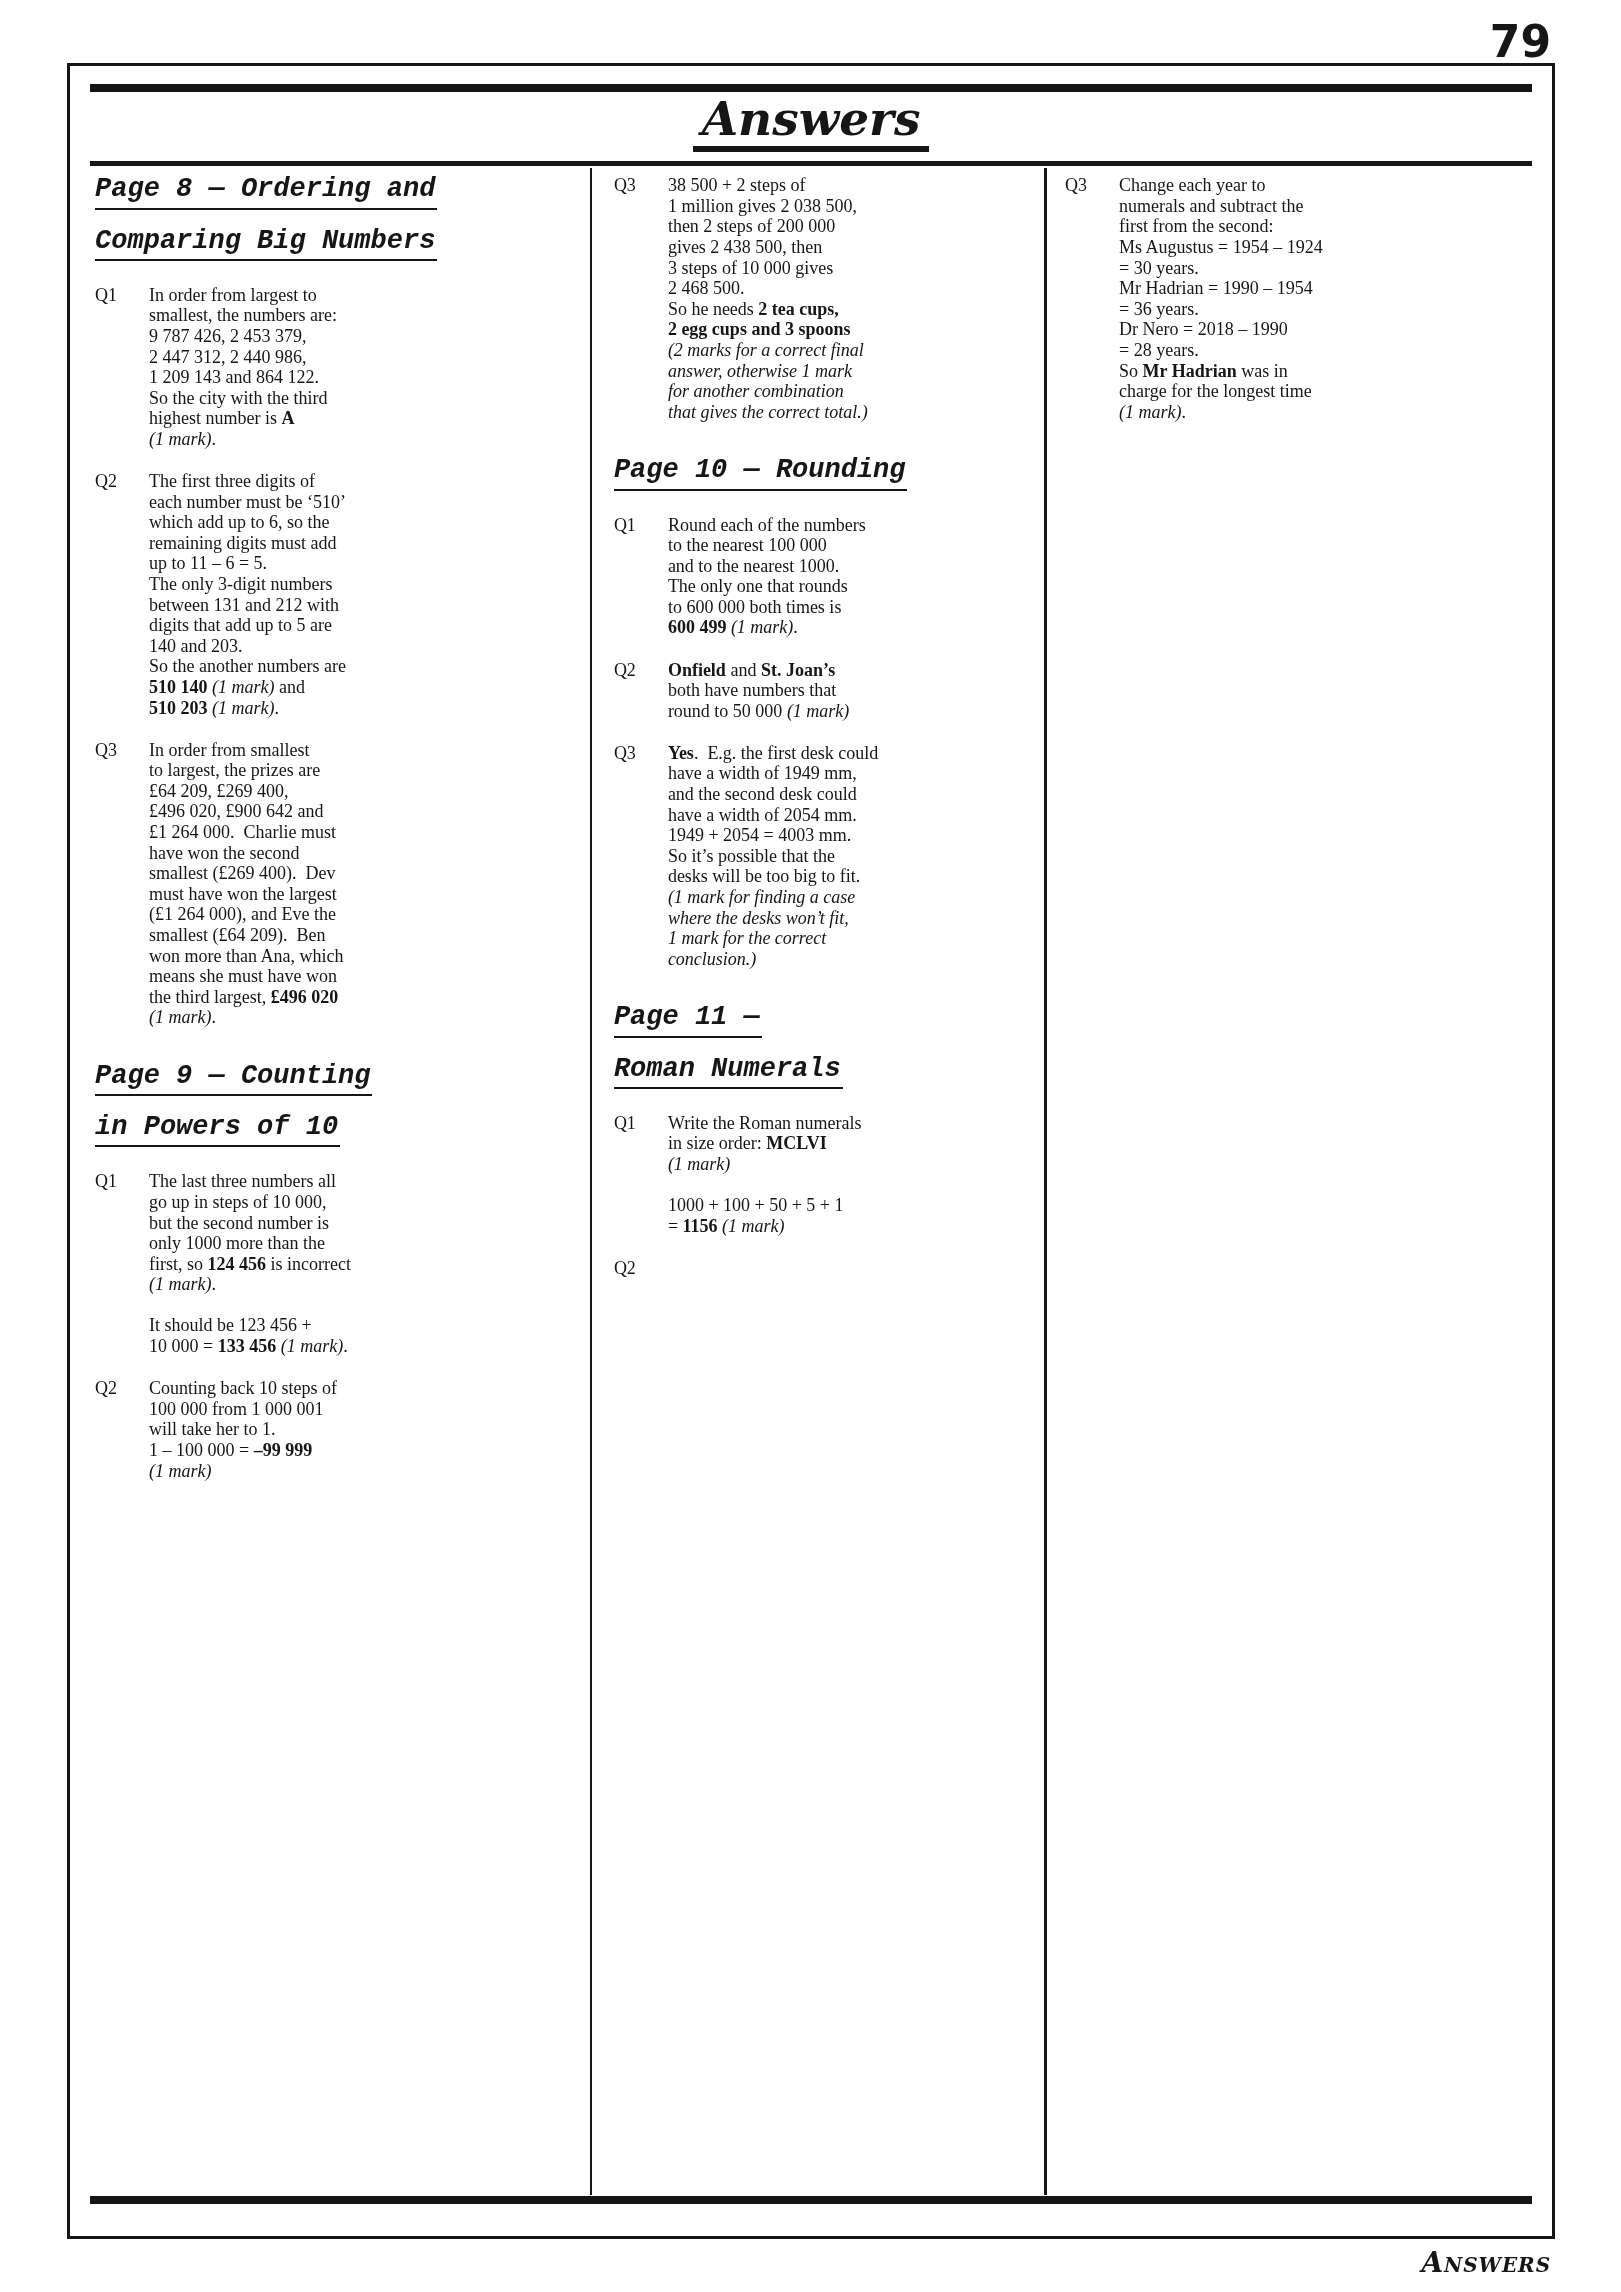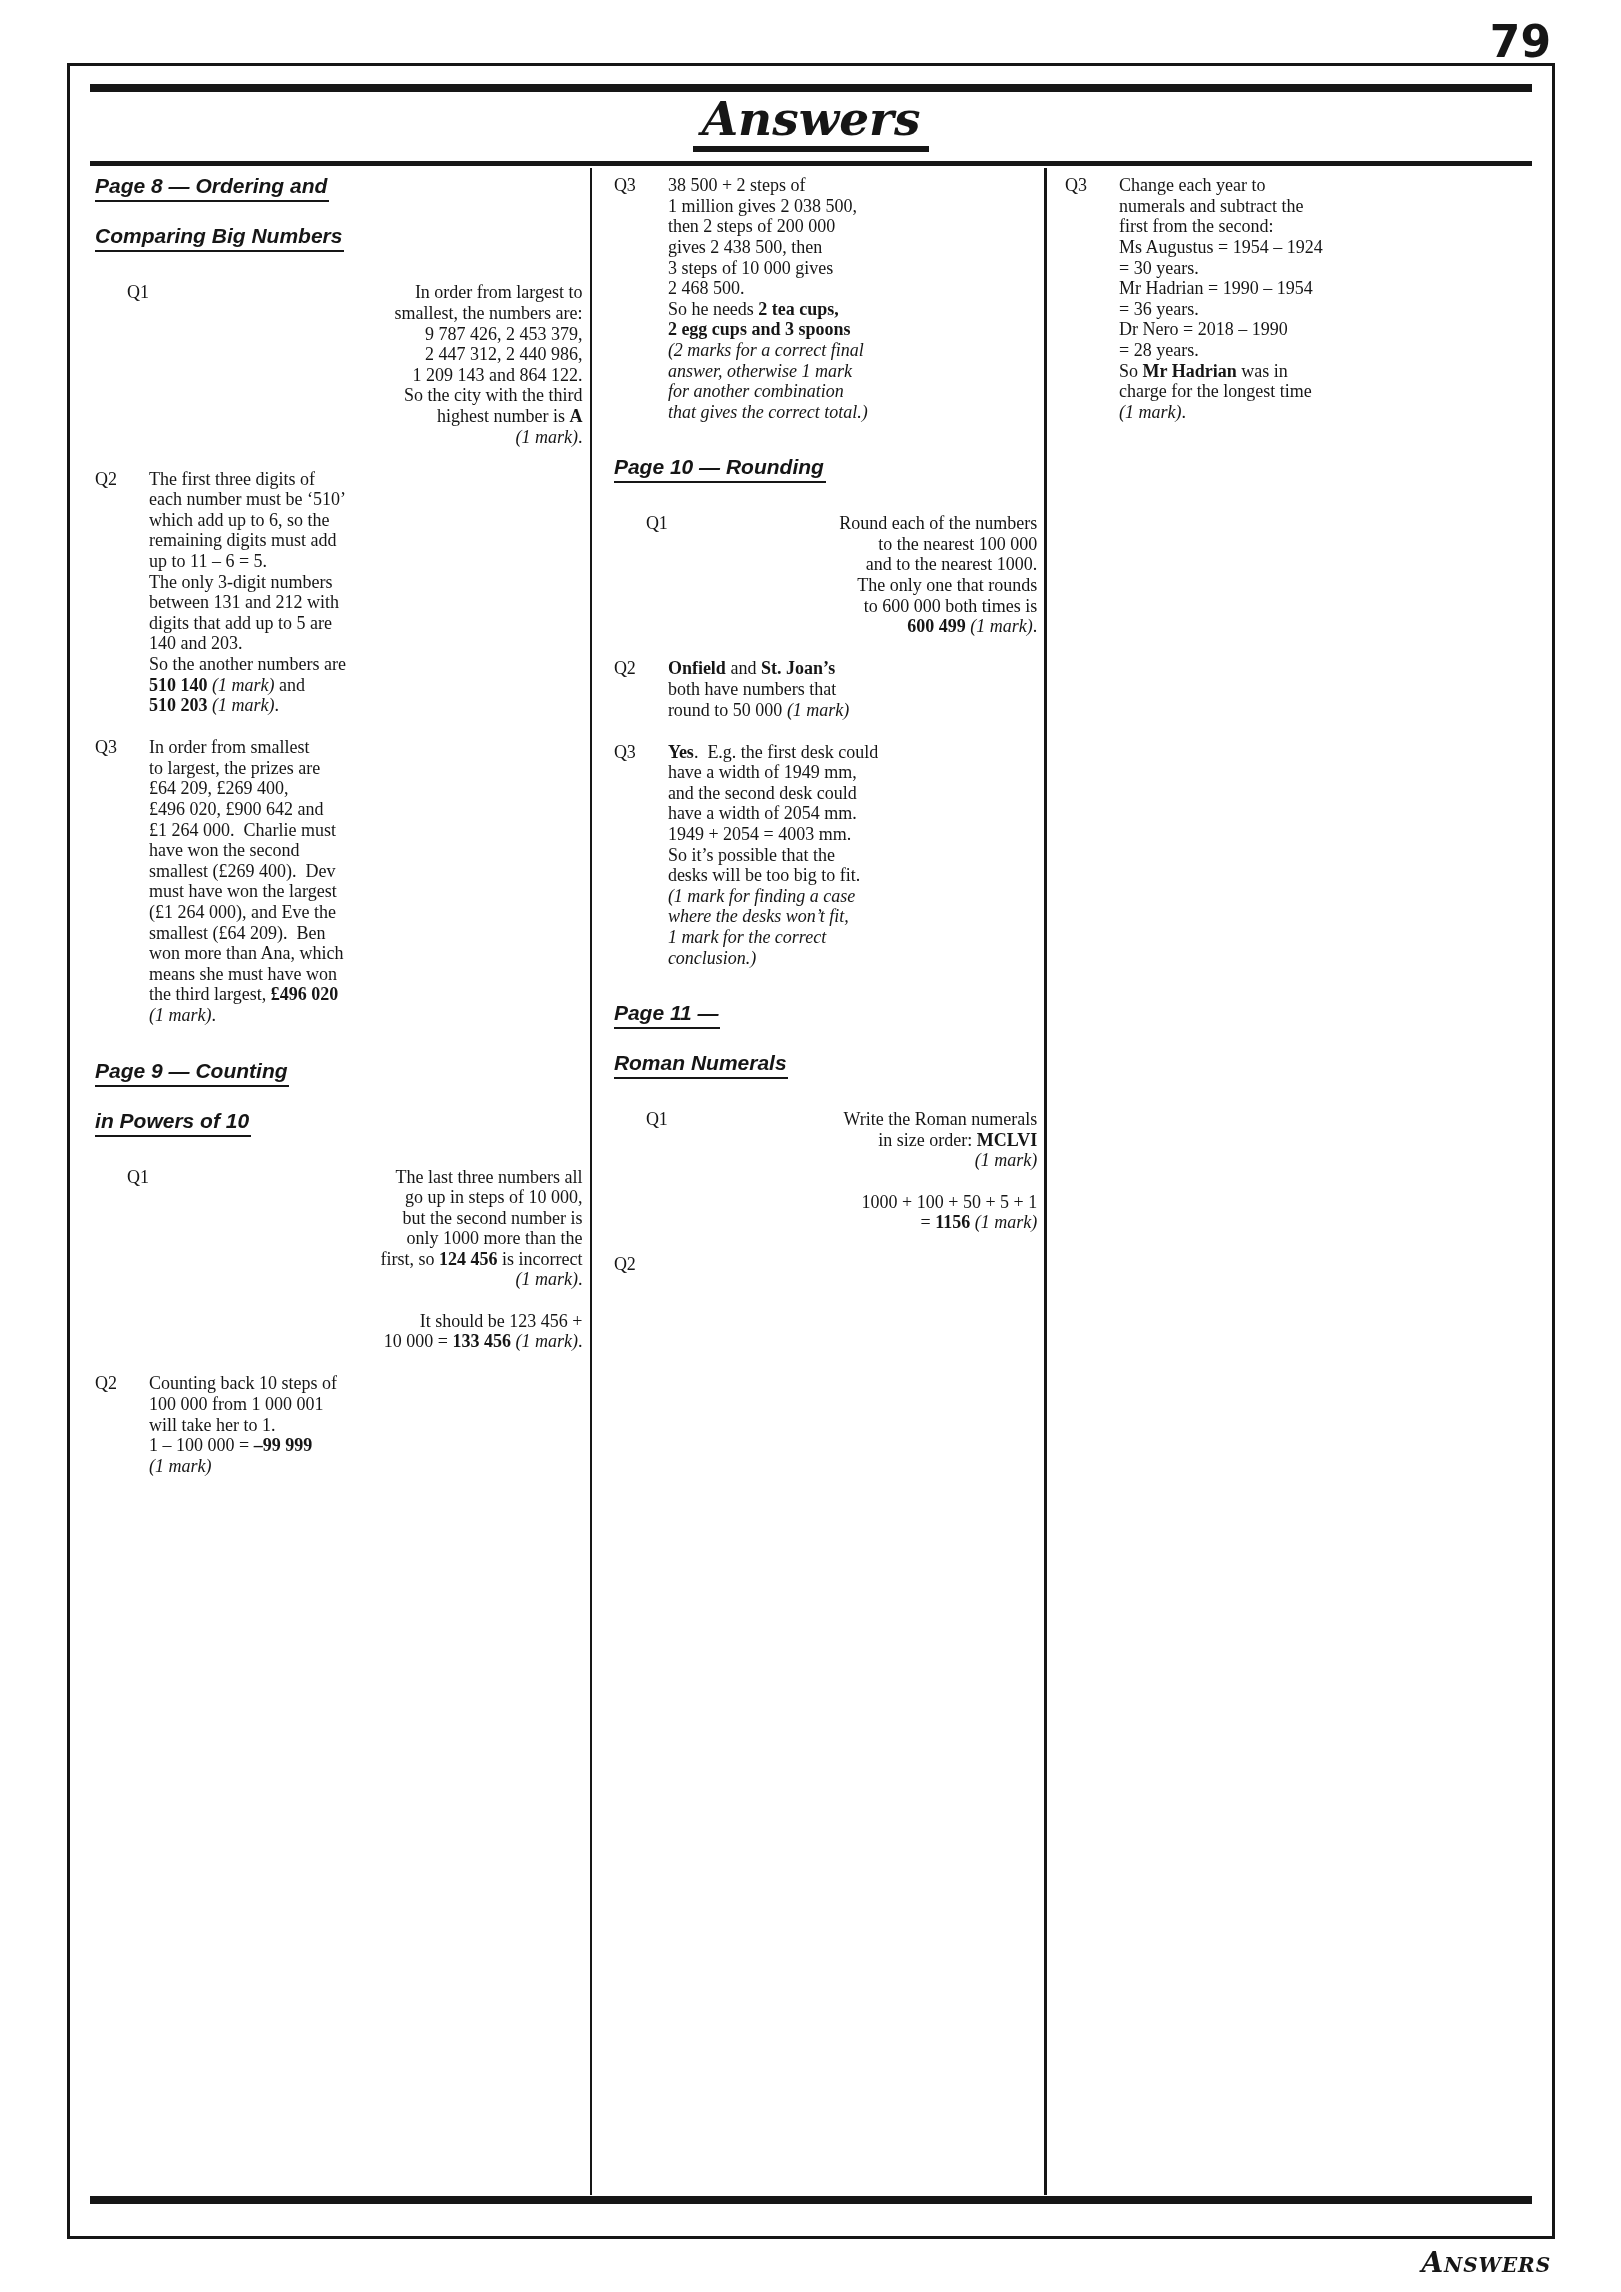--- a/index.html
+++ b/index.html
@@ -25,26 +25,26 @@
 
   .columns{position:absolute;top:102px;bottom:41px;left:19.7px;right:19.7px;display:flex;}
   .column{display:flex;flex-direction:column;}
   .col-1{width:500px;padding:5.4px 7.2px 0 5.4px;}
   .col-2{width:452px;padding:5.4px 7.2px 0 21.5px;}
   .col-3{flex:1;padding:5.4px 7.2px 0 18px;}
   .vrule{width:2.7px;background:#161616;}
 
   .heading{margin:32px 0 0 0;}
   .column .heading:first-child{margin-top:0;}
-  .heading-line{display:table;font-family:Liberation Sans, sans-serif;font-style:italic;
-                font-weight:700;font-size:21px;line-height:1.2;white-space:nowrap;
-                border-bottom:2.7px solid #161616;padding:0 1.8px 1.8px 0;margin-bottom:21px;}
+  .heading-line{display:table;font-family:Liberation Mono, monospace;font-style:italic;
+                font-weight:700;font-size:27px;line-height:1.2;white-space:nowrap;
+                border-bottom:2.7px solid #161616;padding:0 1.8px 1.8px 0;margin-bottom:15px;}
 
   .qa{display:flex;align-items:flex-start;margin-top:21.5px;}
-  .heading + .qa{margin-top:9px;text-align:right;}
+  .heading + .qa{margin-top:9px;}
   .column .qa:first-child{margin-top:1.8px;}
   .qlabel{flex:0 0 54px;font-size:18px;line-height:20.6px;}
   .qtext{flex:1;}
   .line{font-size:18px;line-height:20.6px;white-space:nowrap;}
   .line.gap{margin-top:20.6px;}
   .b{font-weight:700;}
   .it{font-style:italic;}
 
   .footer{position:absolute;top:2246px;right:70px;
           font-family:"DejaVu Serif",serif;font-style:italic;font-weight:700;

